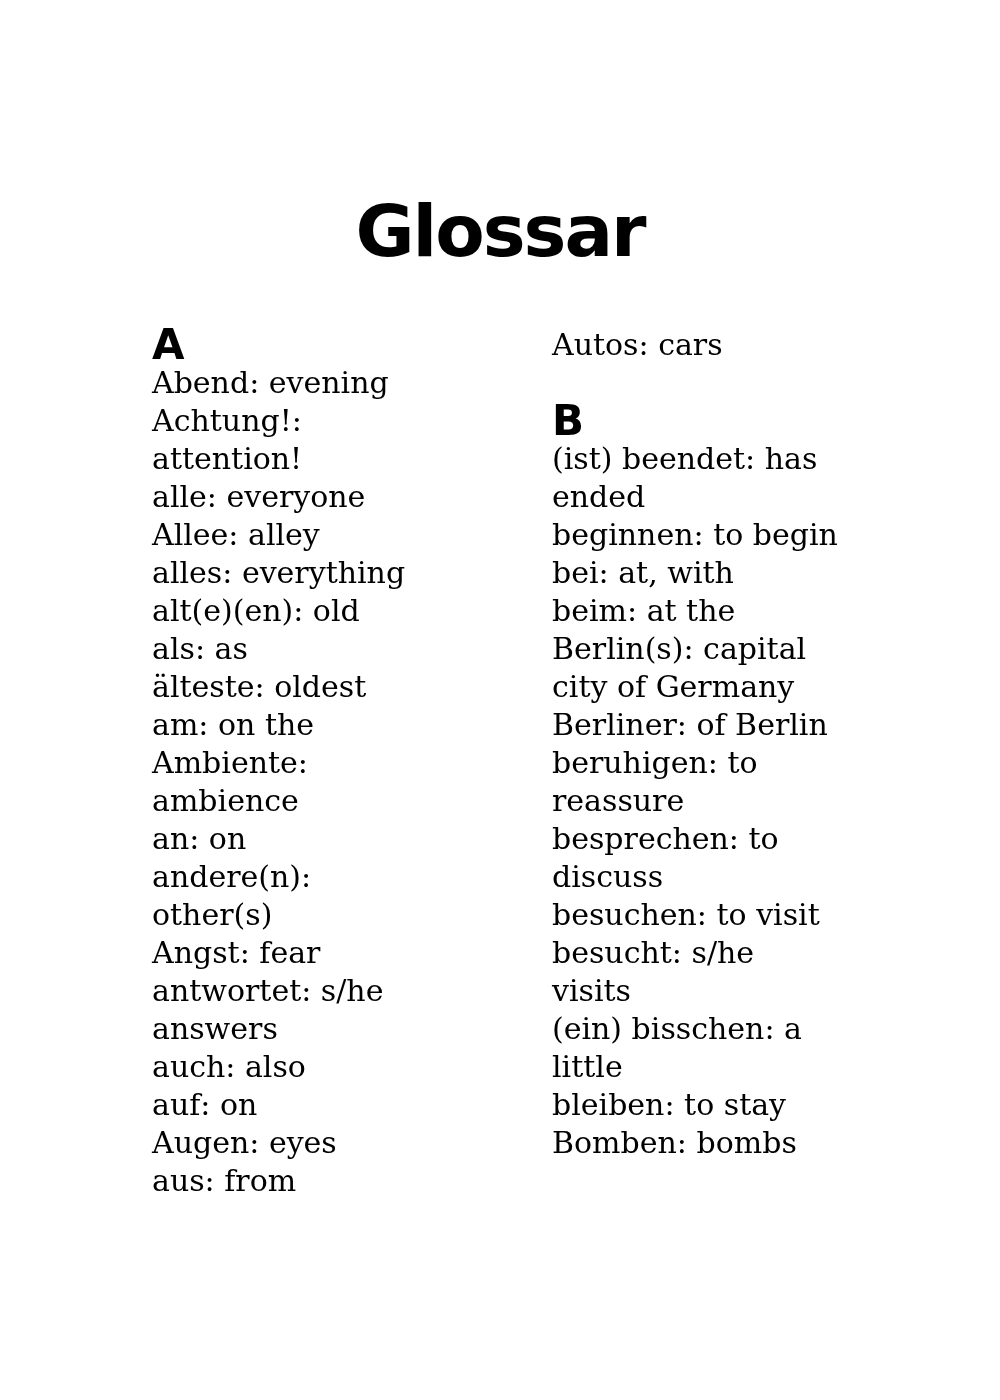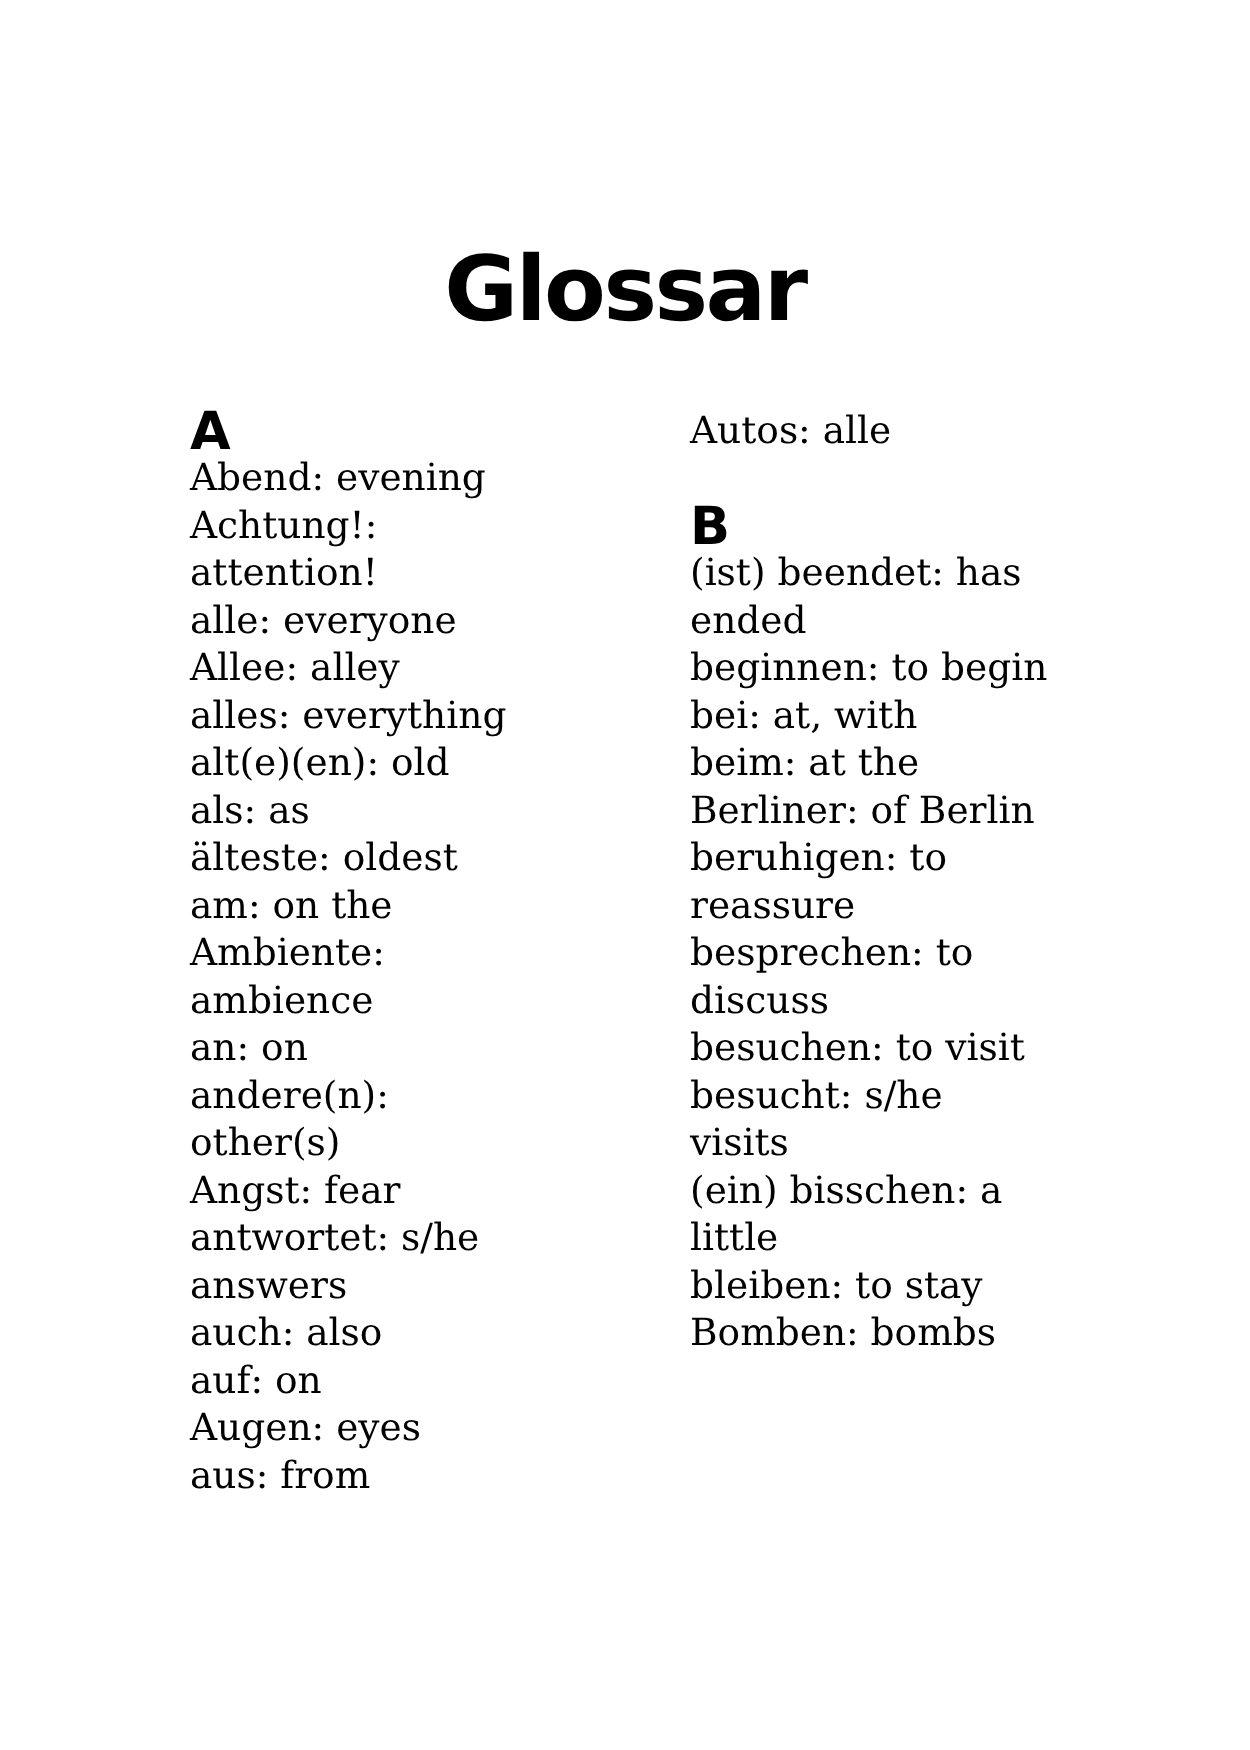--- a/index.html
+++ b/index.html
@@ -91,28 +91,30 @@
 other(s)</span></div>
         <div class="entry"><span class="term">Angst:</span><span class="def"> fear</span></div>
         <div class="entry"><span class="term">antwortet:</span><span class="def"> s/he
 answers</span></div>
         <div class="entry"><span class="term">auch:</span><span class="def"> also</span></div>
         <div class="entry"><span class="term">auf:</span><span class="def"> on</span></div>
         <div class="entry"><span class="term">Augen:</span><span class="def"> eyes</span></div>
         <div class="entry"><span class="term">aus:</span><span class="def"> from</span></div>
       </div>
     <div class="col">
-        <div class="entry"><span class="term">Autos:</span><span class="def"> alle</span></div>
+        <div class="entry"><span class="term">Autos:</span><span class="def"> cars</span></div>
         <div class="spacer"></div>
         <div class="section-letter">B</div>
         <div class="entry"><span class="term">(ist) beendet:</span><span class="def"> has
 ended</span></div>
         <div class="entry"><span class="term">beginnen:</span><span class="def"> to begin</span></div>
         <div class="entry"><span class="term">bei:</span><span class="def"> at, with</span></div>
         <div class="entry"><span class="term">beim:</span><span class="def"> at the</span></div>
+        <div class="entry"><span class="term">Berlin(s):</span><span class="def"> capital
+city of Germany</span></div>
         <div class="entry"><span class="term">Berliner:</span><span class="def"> of Berlin</span></div>
         <div class="entry"><span class="term">beruhigen:</span><span class="def"> to
 reassure</span></div>
         <div class="entry"><span class="term">besprechen:</span><span class="def"> to
 discuss</span></div>
         <div class="entry"><span class="term">besuchen:</span><span class="def"> to visit</span></div>
         <div class="entry"><span class="term">besucht:</span><span class="def"> s/he
 visits</span></div>
         <div class="entry"><span class="term">(ein) bisschen:</span><span class="def"> a
 little</span></div>

